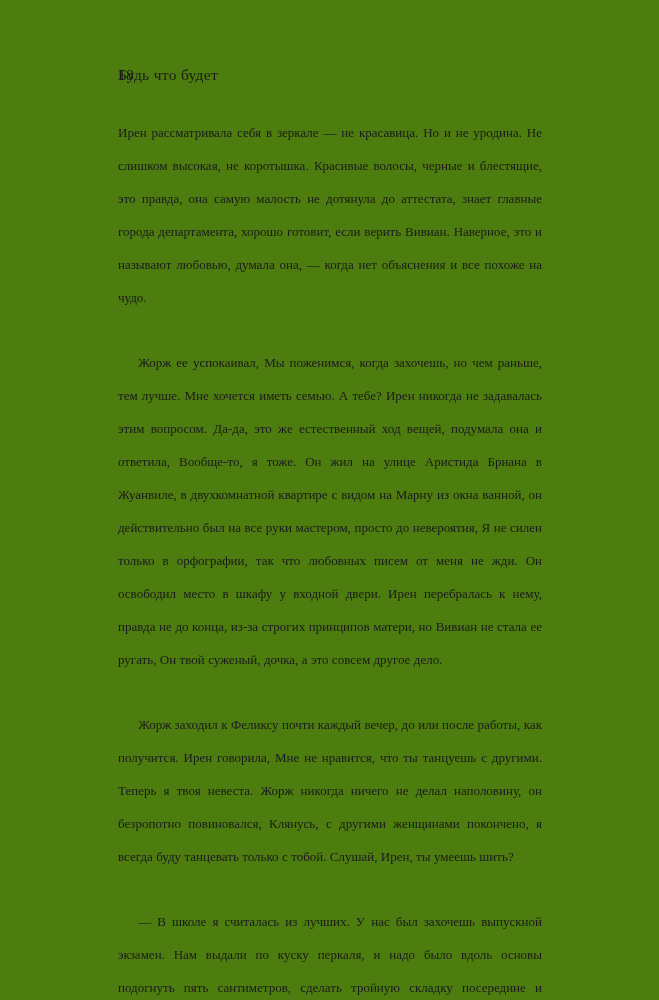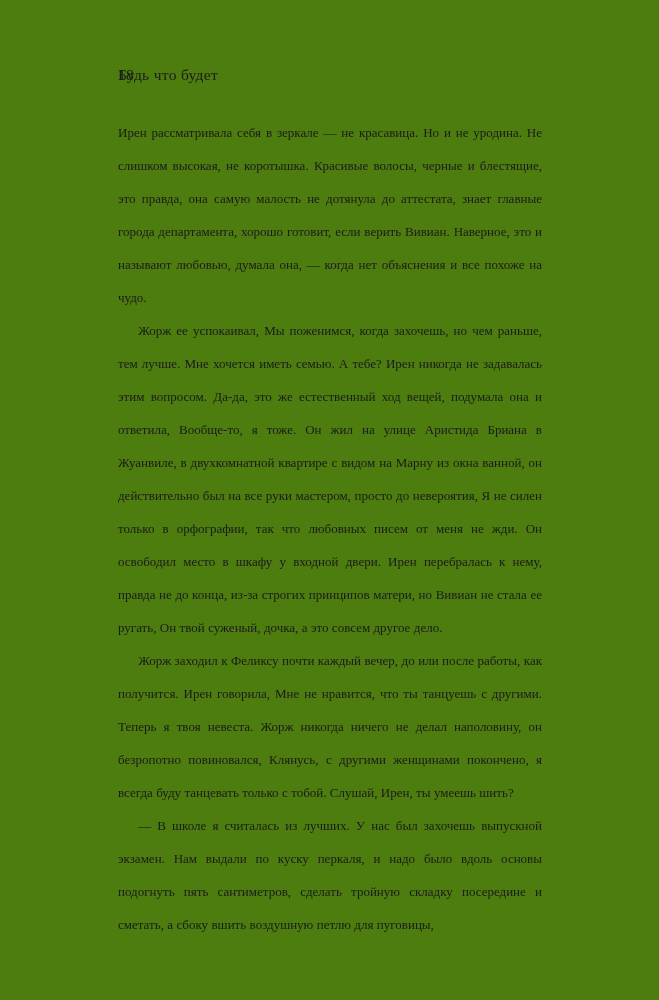--- a/index.html
+++ b/index.html
@@ -46,20 +46,21 @@
     hyphens: auto;
     -webkit-hyphens: auto;
     word-spacing: 0.01em;
   }
   .body-text p {
     margin: 0;
     padding: 0;
   }
   .body-text p.indent {
     text-indent: 1.55em;
+    margin-top: 32px;
   }
 </style>
 </head>
 <body>
 
 <div class="page">
   <header class="page-header">
     <span class="page-number">18</span>
     <span class="running-title">Будь что будет</span>
   </header>

